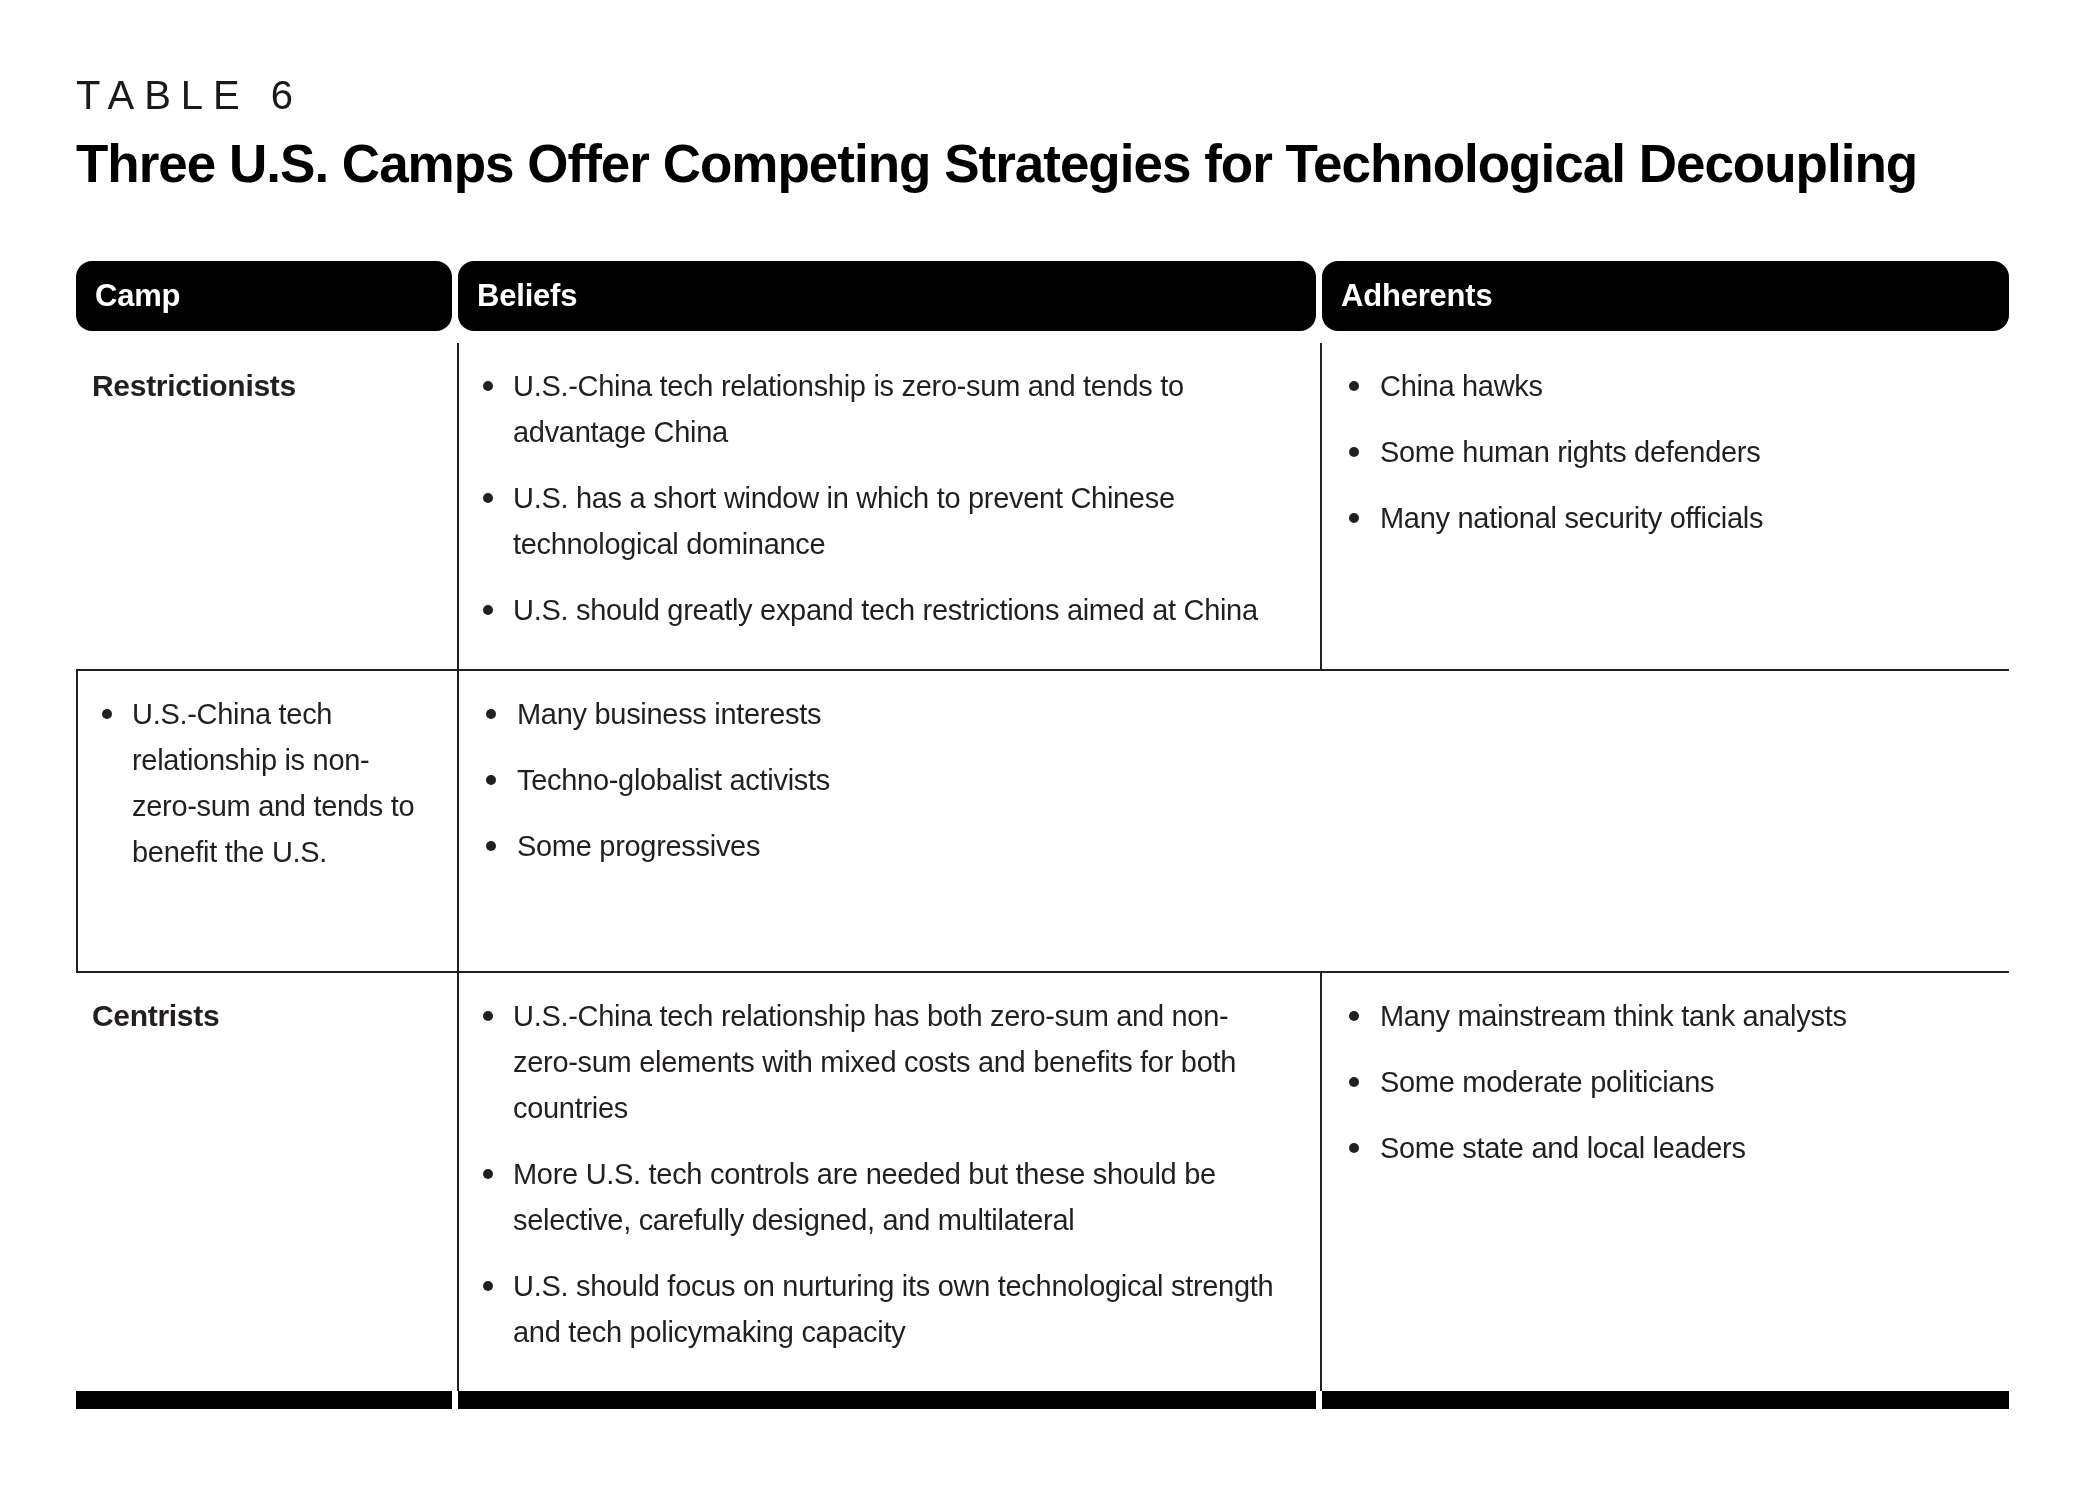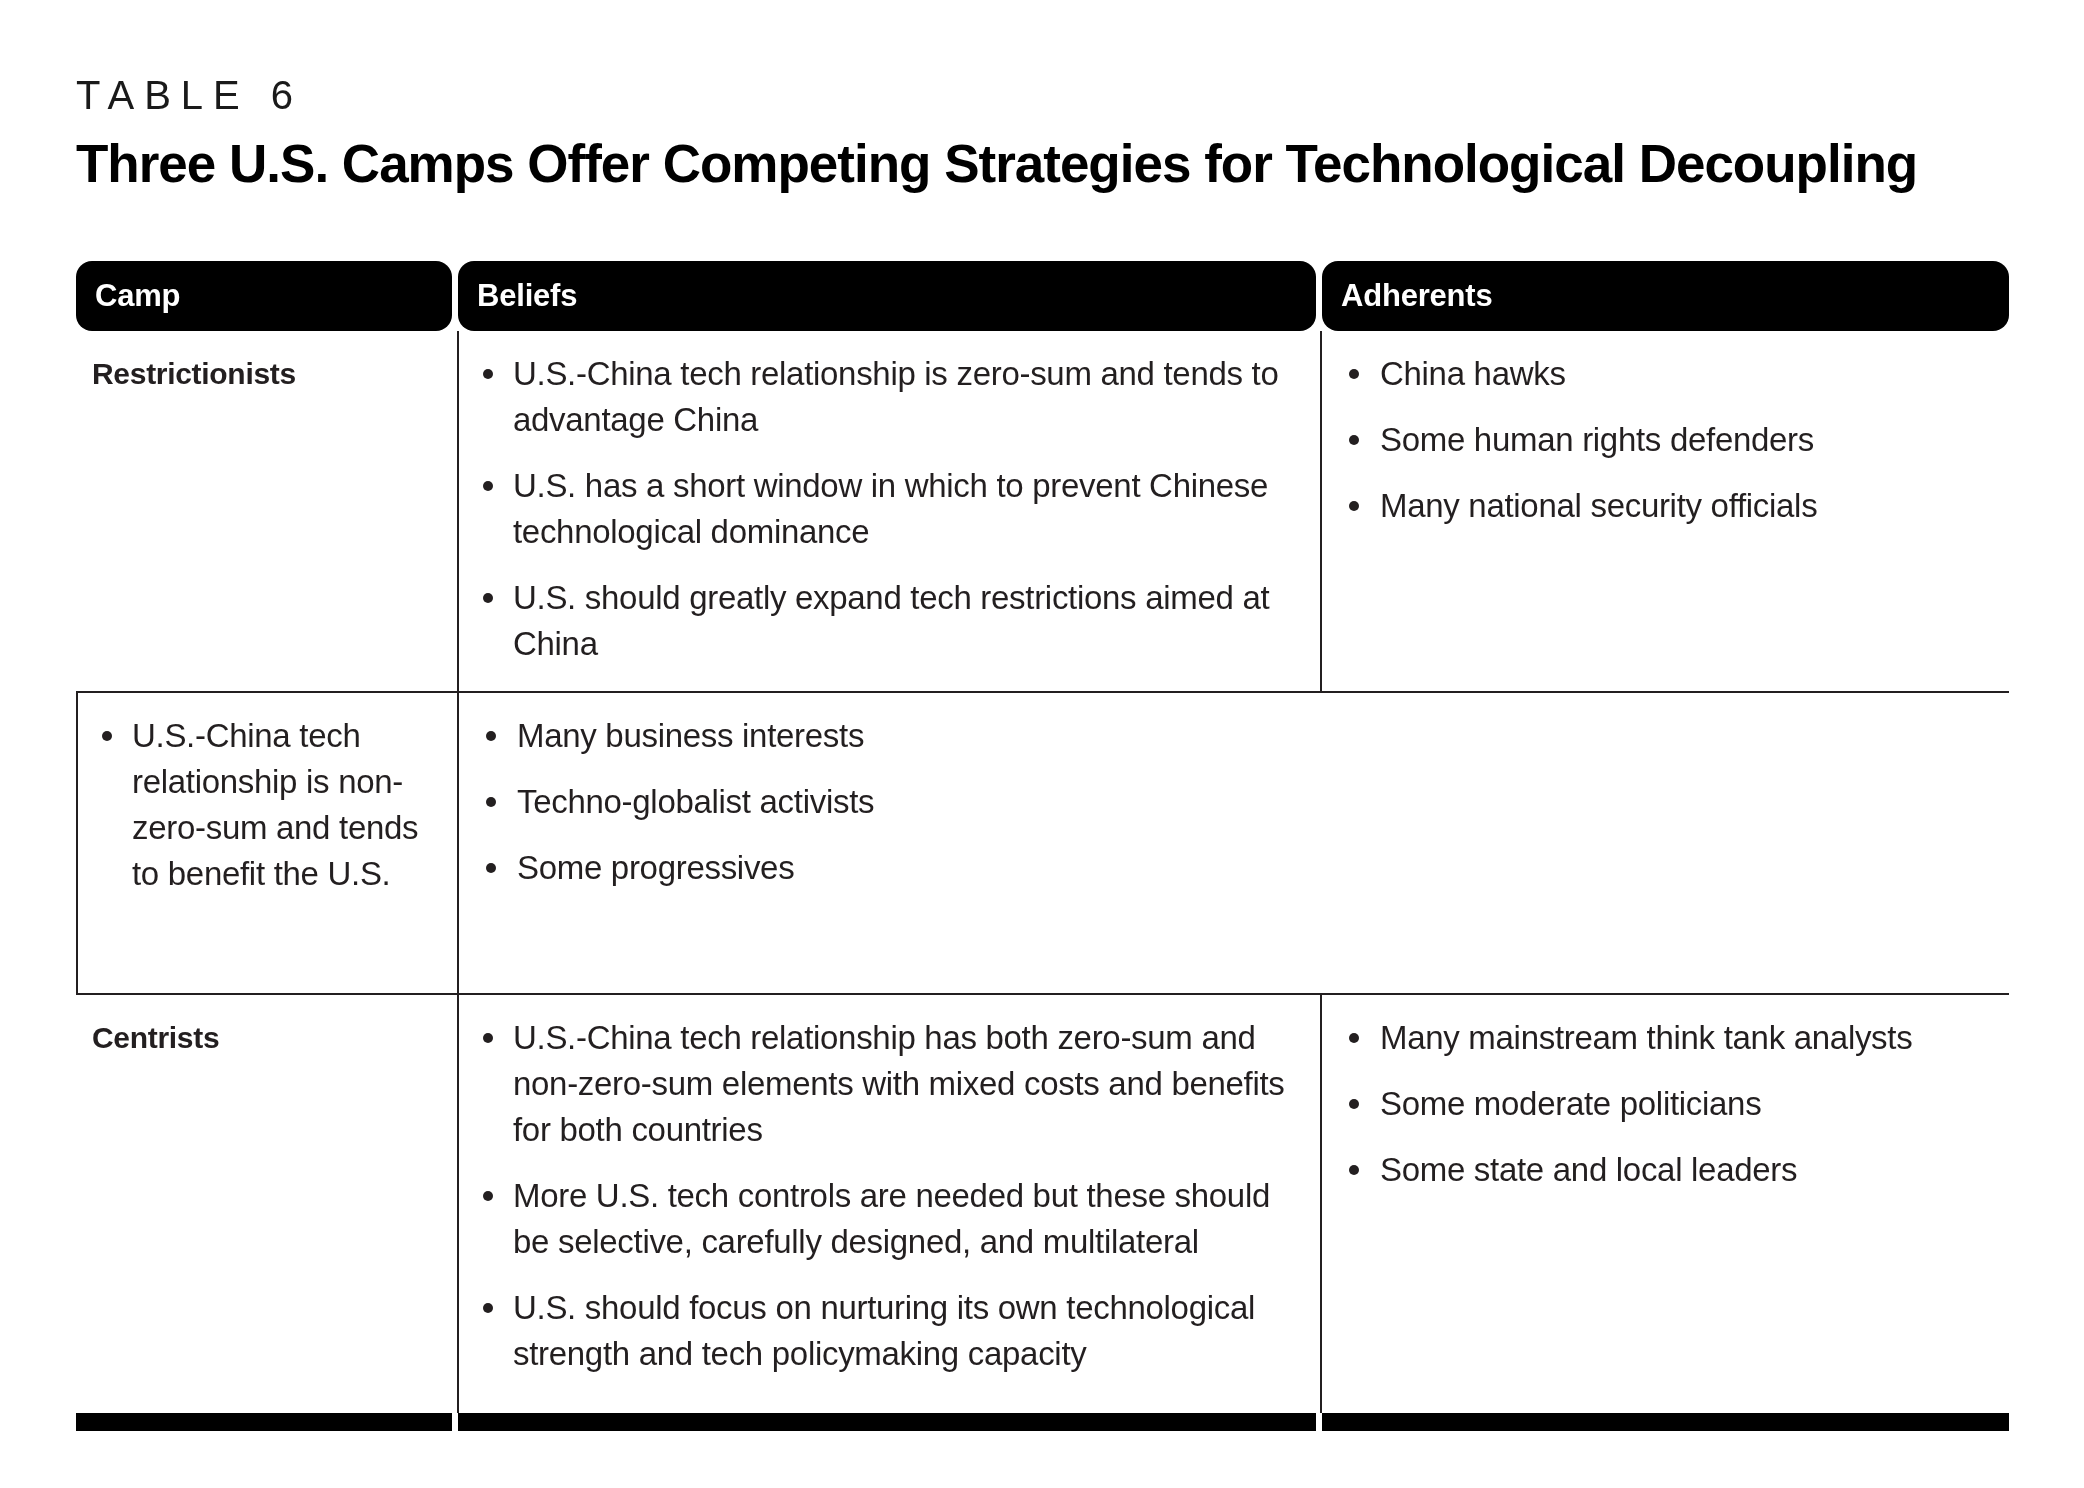--- a/index.html
+++ b/index.html
@@ -53,21 +53,21 @@
     letter-spacing: -0.2px;
     border-radius: 16px;
   }
   
   .trow {
     display: grid;
     grid-template-columns: 381px 863px 689px;
     border-bottom: 2px solid #231f20;
   }
   .trow.last { border-bottom: none; }
-  .trow-restrictionists  { min-height: 328px; }
+  .trow-restrictionists  { min-height: 328px; margin-top: 12px; }
   .trow-cooperationists  { min-height: 302px; }
   .trow-centrists        { min-height: 418px; }
   .cell {
     padding-top: 20px;
     padding-bottom: 24px;
   }
   .cell-camp {
     padding-left: 16px;
     font-size: 30px;
     font-weight: 700;
@@ -75,21 +75,21 @@
     line-height: 46px;
   }
   .cell-beliefs, .cell-adherents {
     border-left: 2px solid #231f20;
   }
   .bullet-list {
     list-style: none;
   }
   .bullet-list li {
     position: relative;
-    font-size: 33px;
+    font-size: 29px;
     letter-spacing: -0.3px;
     line-height: 46px;
     margin-bottom: 20px;
   }
   .bullet-list li:last-child { margin-bottom: 0; }
   .bullet-list li::before {
     content: "";
     position: absolute;
     width: 10px;
     height: 10px;

